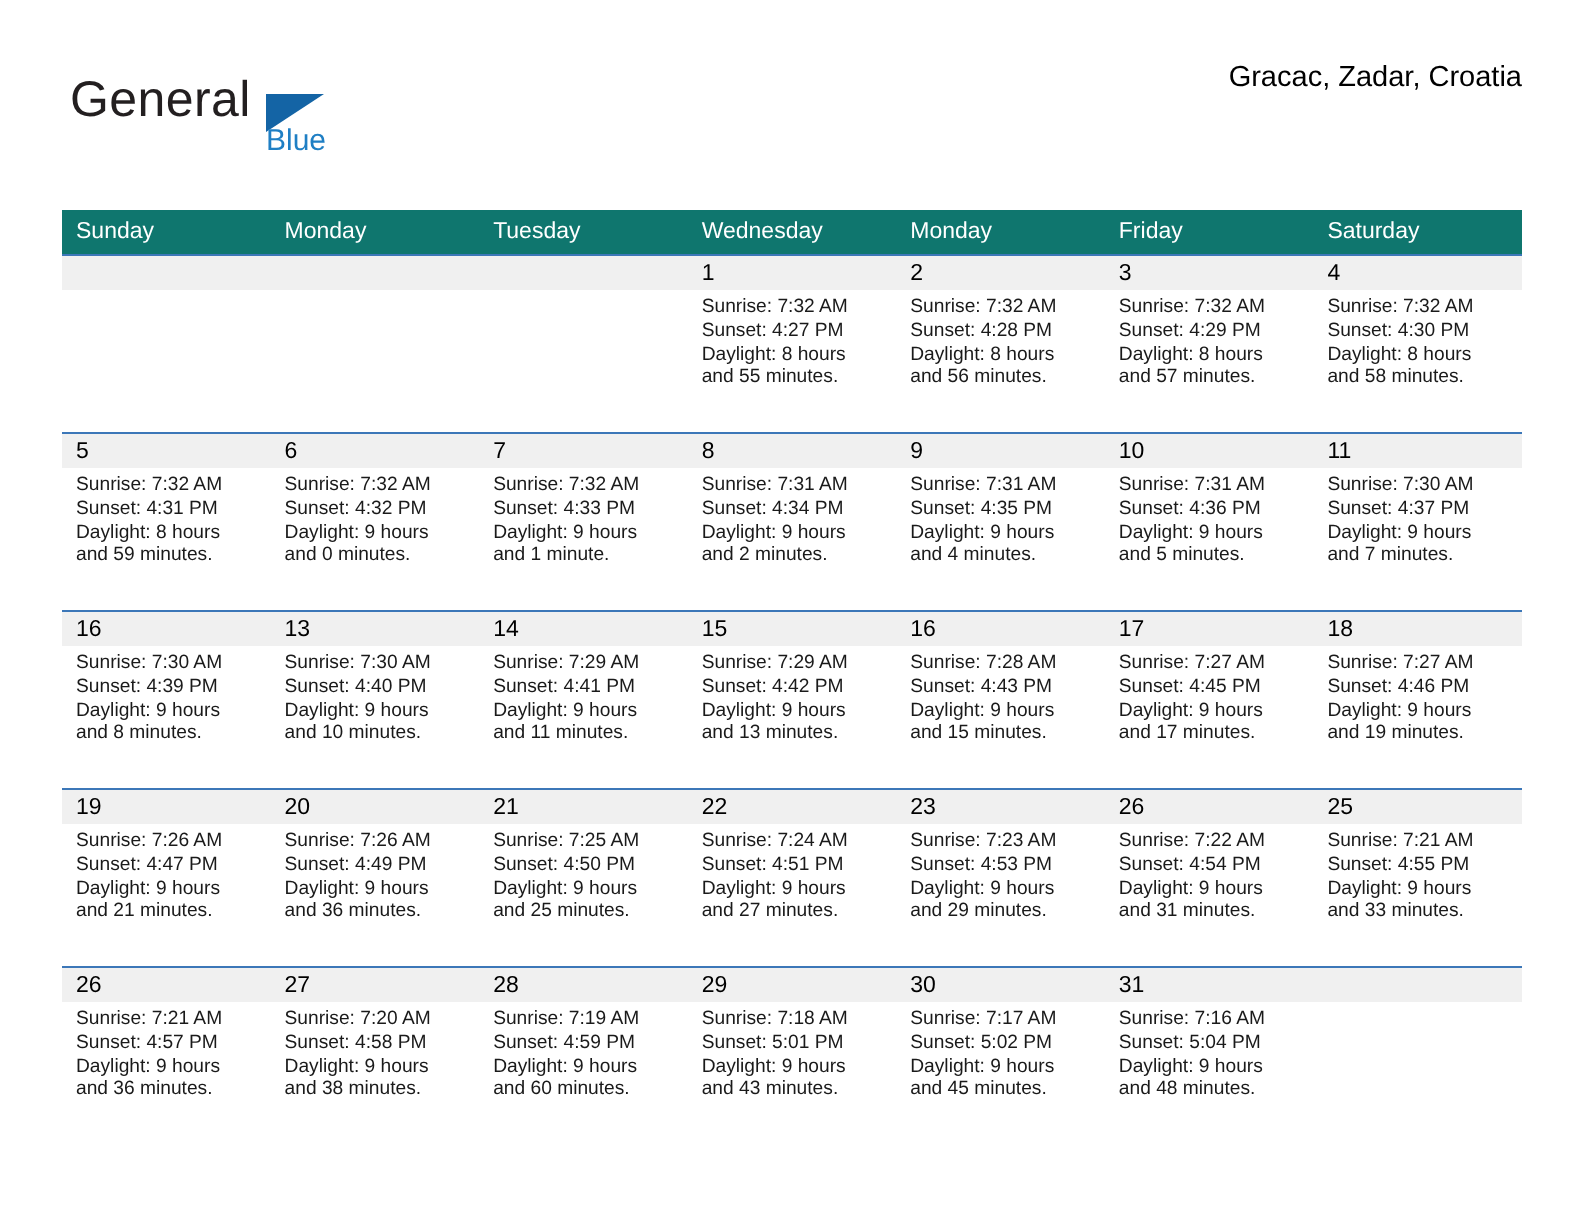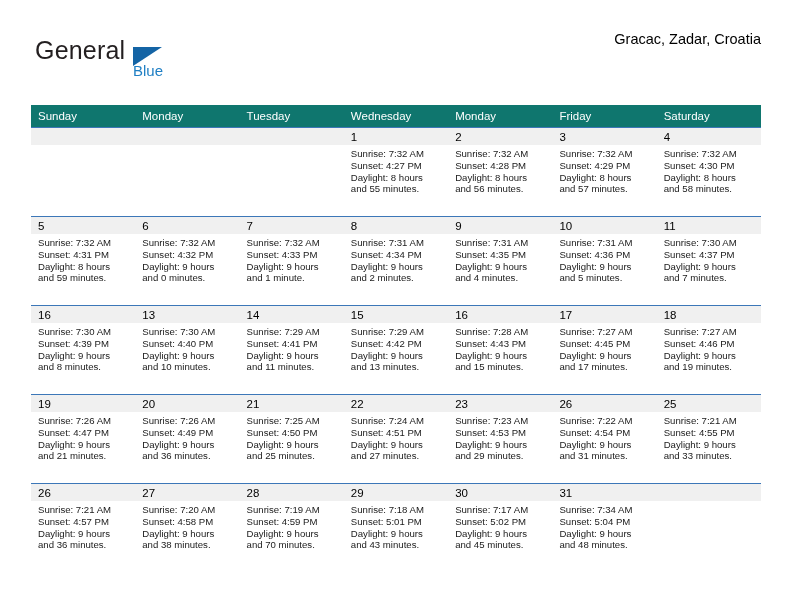--- a/index.html
+++ b/index.html
@@ -357,39 +357,39 @@
           </td>
           <td>
             <div class="daycell">
               <div class="daynum-band">27</div>
               <div class="detail"><div>Sunrise: 7:20 AM</div><div>Sunset: 4:58 PM</div><div>Daylight: 9 hours</div><div>and 38 minutes.</div></div>
             </div>
           </td>
           <td>
             <div class="daycell">
               <div class="daynum-band">28</div>
-              <div class="detail"><div>Sunrise: 7:19 AM</div><div>Sunset: 4:59 PM</div><div>Daylight: 9 hours</div><div>and 70 minutes.</div></div>
+              <div class="detail"><div>Sunrise: 7:19 AM</div><div>Sunset: 4:59 PM</div><div>Daylight: 9 hours</div><div>and 60 minutes.</div></div>
             </div>
           </td>
           <td>
             <div class="daycell">
               <div class="daynum-band">29</div>
               <div class="detail"><div>Sunrise: 7:18 AM</div><div>Sunset: 5:01 PM</div><div>Daylight: 9 hours</div><div>and 43 minutes.</div></div>
             </div>
           </td>
           <td>
             <div class="daycell">
               <div class="daynum-band">30</div>
               <div class="detail"><div>Sunrise: 7:17 AM</div><div>Sunset: 5:02 PM</div><div>Daylight: 9 hours</div><div>and 45 minutes.</div></div>
             </div>
           </td>
           <td>
             <div class="daycell">
               <div class="daynum-band">31</div>
-              <div class="detail"><div>Sunrise: 7:34 AM</div><div>Sunset: 5:04 PM</div><div>Daylight: 9 hours</div><div>and 48 minutes.</div></div>
+              <div class="detail"><div>Sunrise: 7:16 AM</div><div>Sunset: 5:04 PM</div><div>Daylight: 9 hours</div><div>and 48 minutes.</div></div>
             </div>
           </td>
           <td>
             <div class="daycell empty">
               <div class="daynum-band"></div>
             </div>
           </td>
         </tr>
       </tbody>
   </table>

